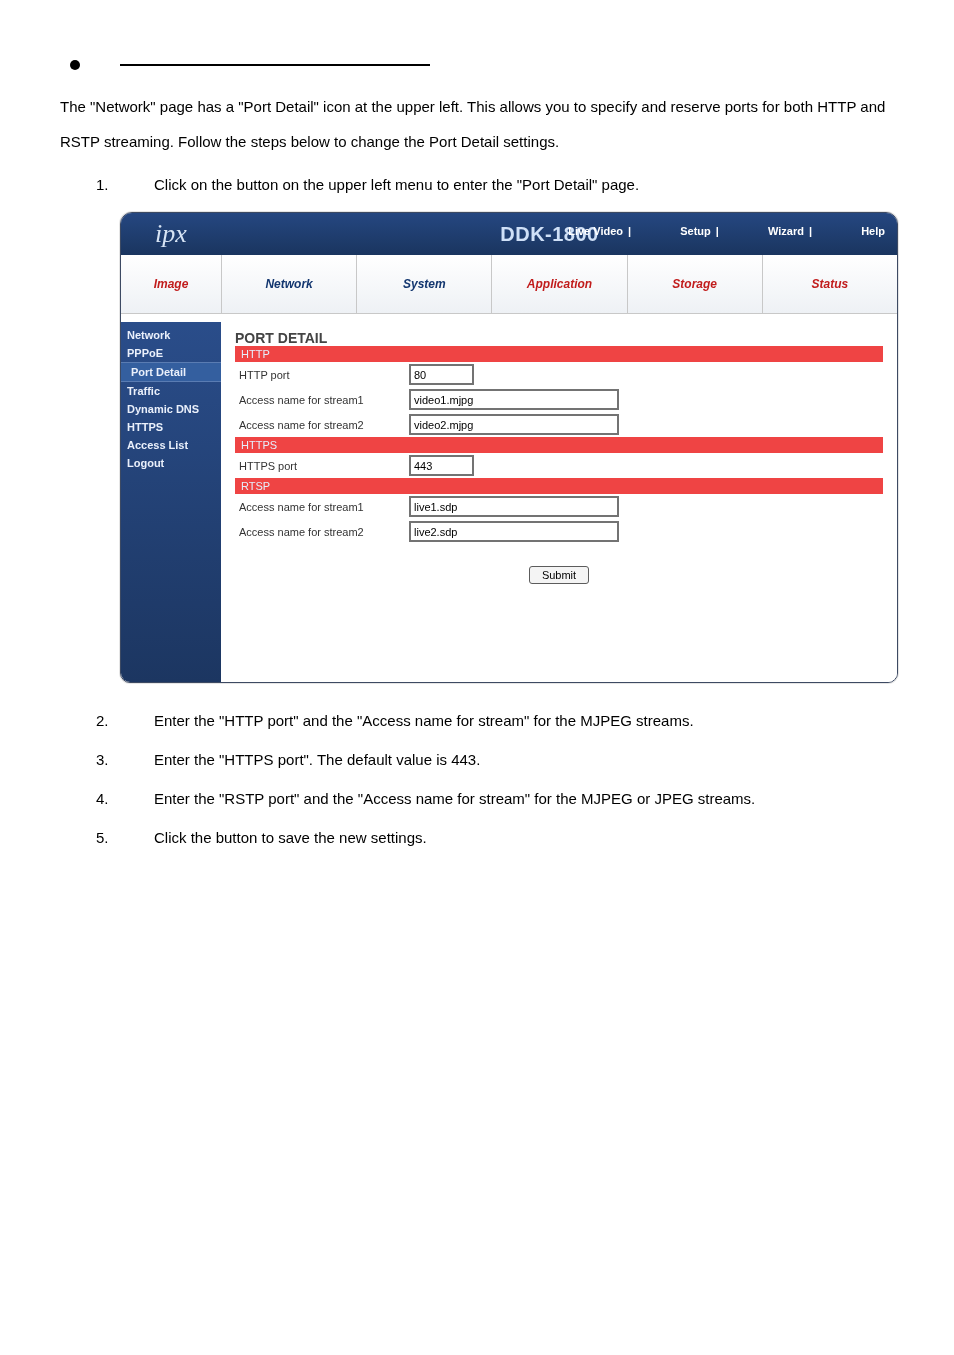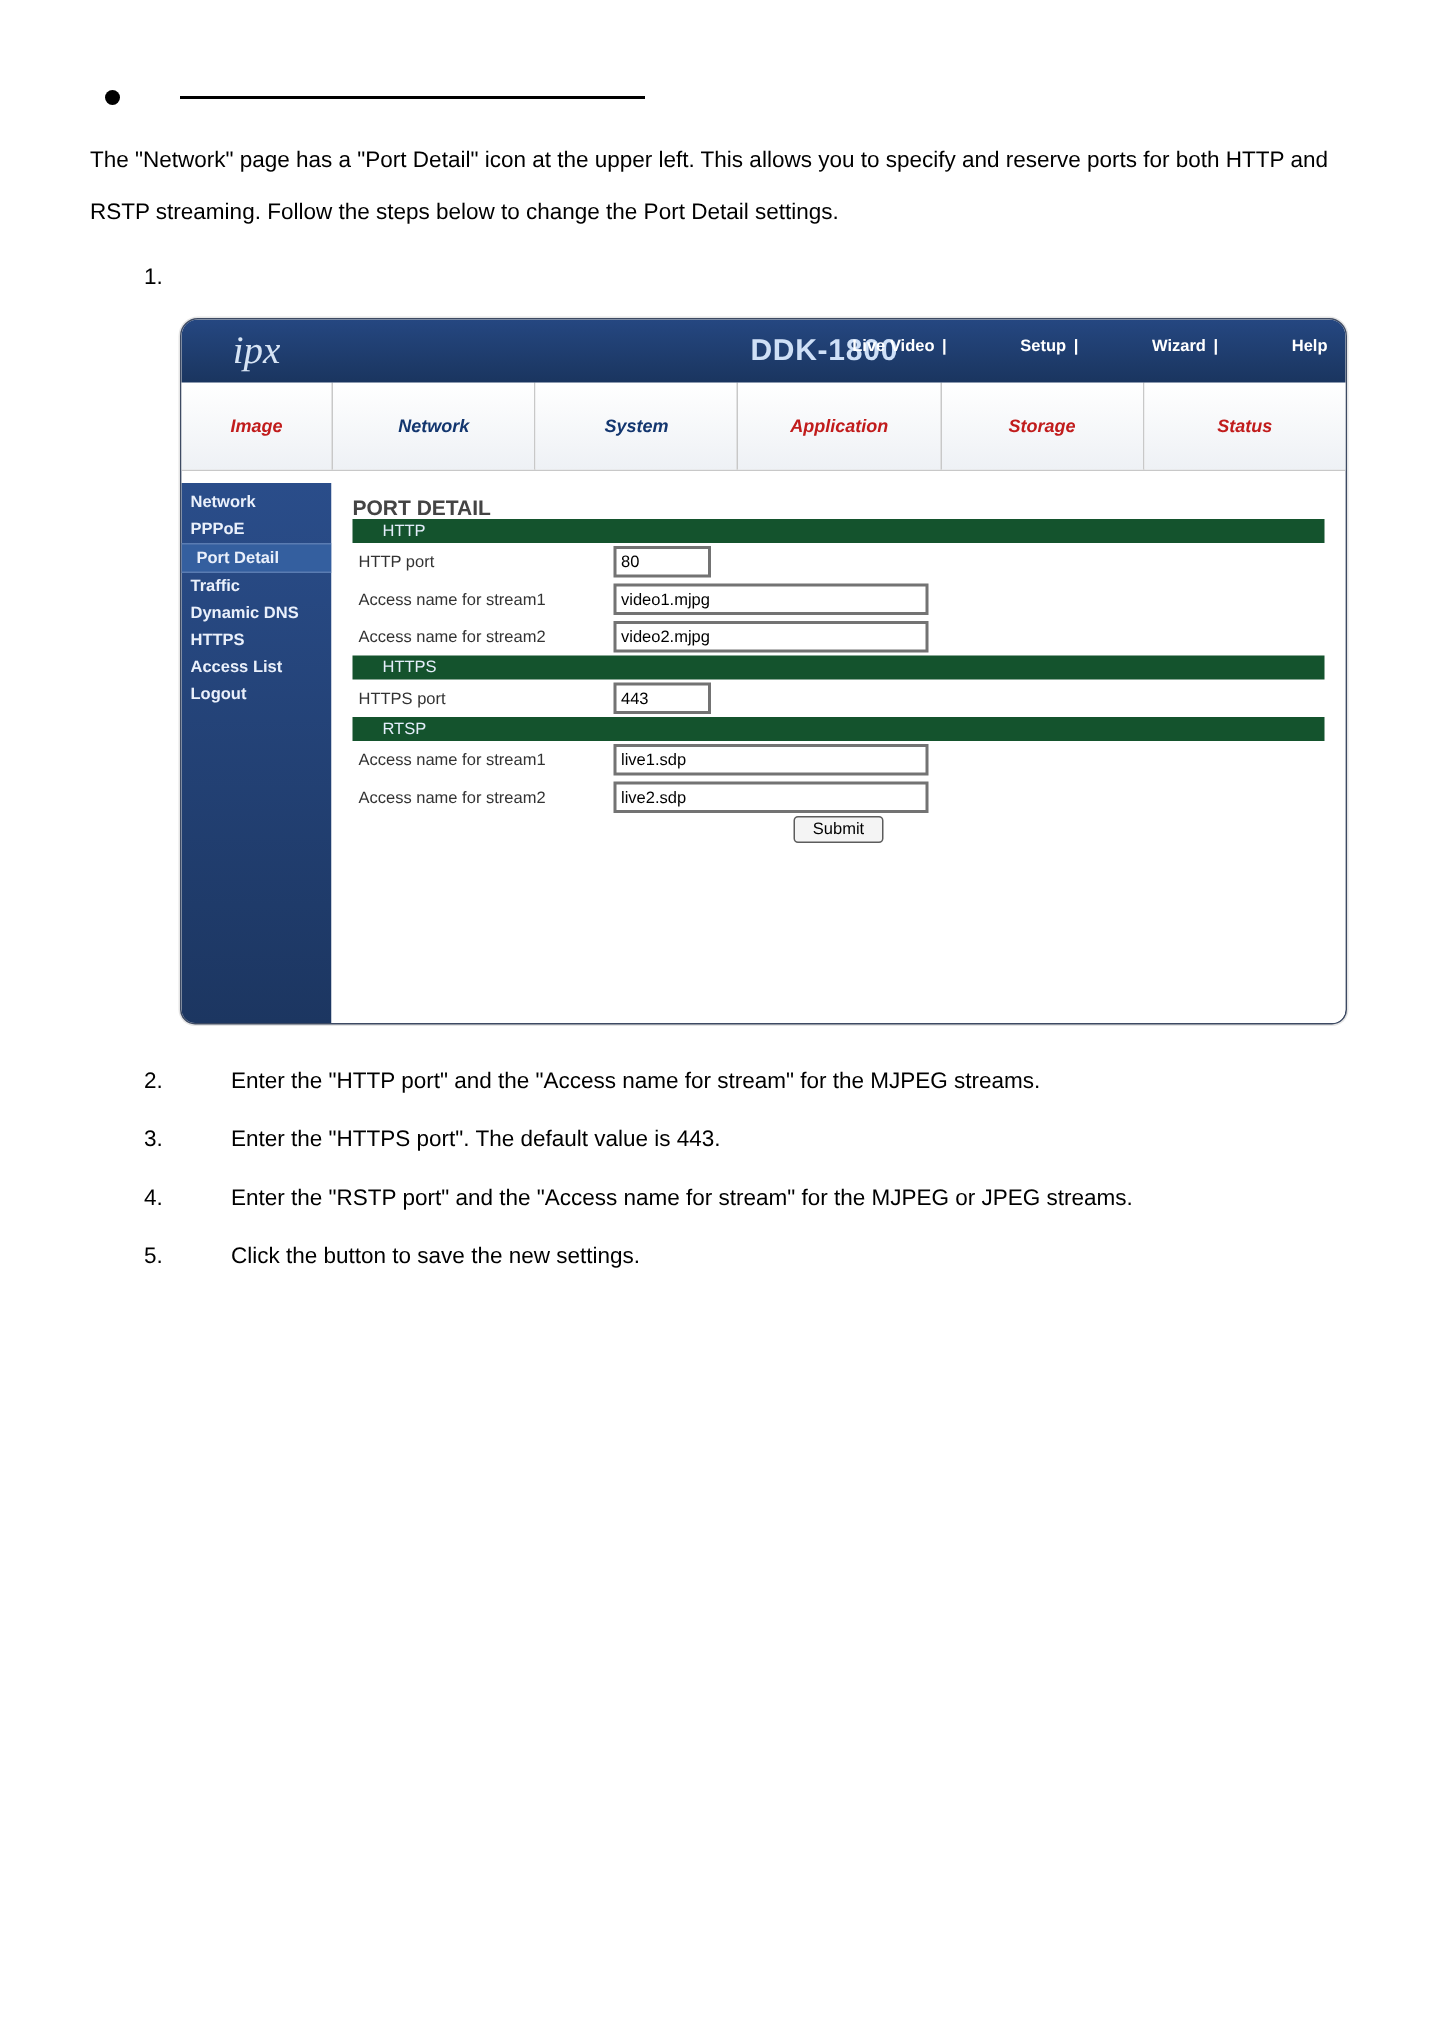--- a/index.html
+++ b/index.html
@@ -111,43 +111,43 @@
     background: #fff;
   }
   .panel-title {
     font-family: Verdana, Arial, sans-serif;
     font-weight: bold;
     font-size: 14px;
     color: #444;
     margin-bottom: 0px;
   }
   .section-head {
-    background: #14532d;
+    background: #ef4444;
     color: #e5eefb;
     font-size: 11px;
-    padding: 2px 20px;
+    padding: 2px 6px;
     margin-top: 0;
   }
   .field-row {
     display: flex; align-items: center;
     padding: 2px 0;
     font-size: 11px;
     color: #333;
   }
   .field-label { width: 170px; padding-left: 4px; }
   .field-input {
     border: 2px solid #737373;
     font-size: 11px;
     padding: 1px 3px;
     height: 15px;
     width: 200px;
     background: #fff;
   }
   .field-input.short { width: 55px; }
-  .submit-row { text-align: center; }
+  .submit-row { text-align: center; margin-top: 22px; }
   .submit-btn {
     font-size: 11px;
     padding: 2px 12px;
     background: #f4f4f4;
     border: 1px solid #5c5c5c;
     border-radius: 3px;
   }
 </style>
 </head>
 <body>
@@ -157,20 +157,21 @@
   <div class="bullet-row">
     <div class="bullet-dot"></div>
     <div class="bullet-line"></div>
   </div>
 
   <div class="intro-text">The "Network" page has a "Port Detail" icon at the upper left. This allows you to specify and reserve ports for both HTTP and RSTP streaming. Follow the steps below to change the Port Detail settings.</div>
 
   <ol class="step-list">
     <li class="step-row">
       <span class="step-num">1.</span>
+      <span class="step-text">Click on the               button on the upper left menu to enter the "Port Detail" page.</span>
     </li>
   </ol>
 
   <div class="app-shot">
     <div class="app-header">
       <div class="logo">ipx</div>
       <div class="model">DDK-1800</div>
       <div class="header-links">
         <span>Live Video</span> |
         <span>Setup</span> |

